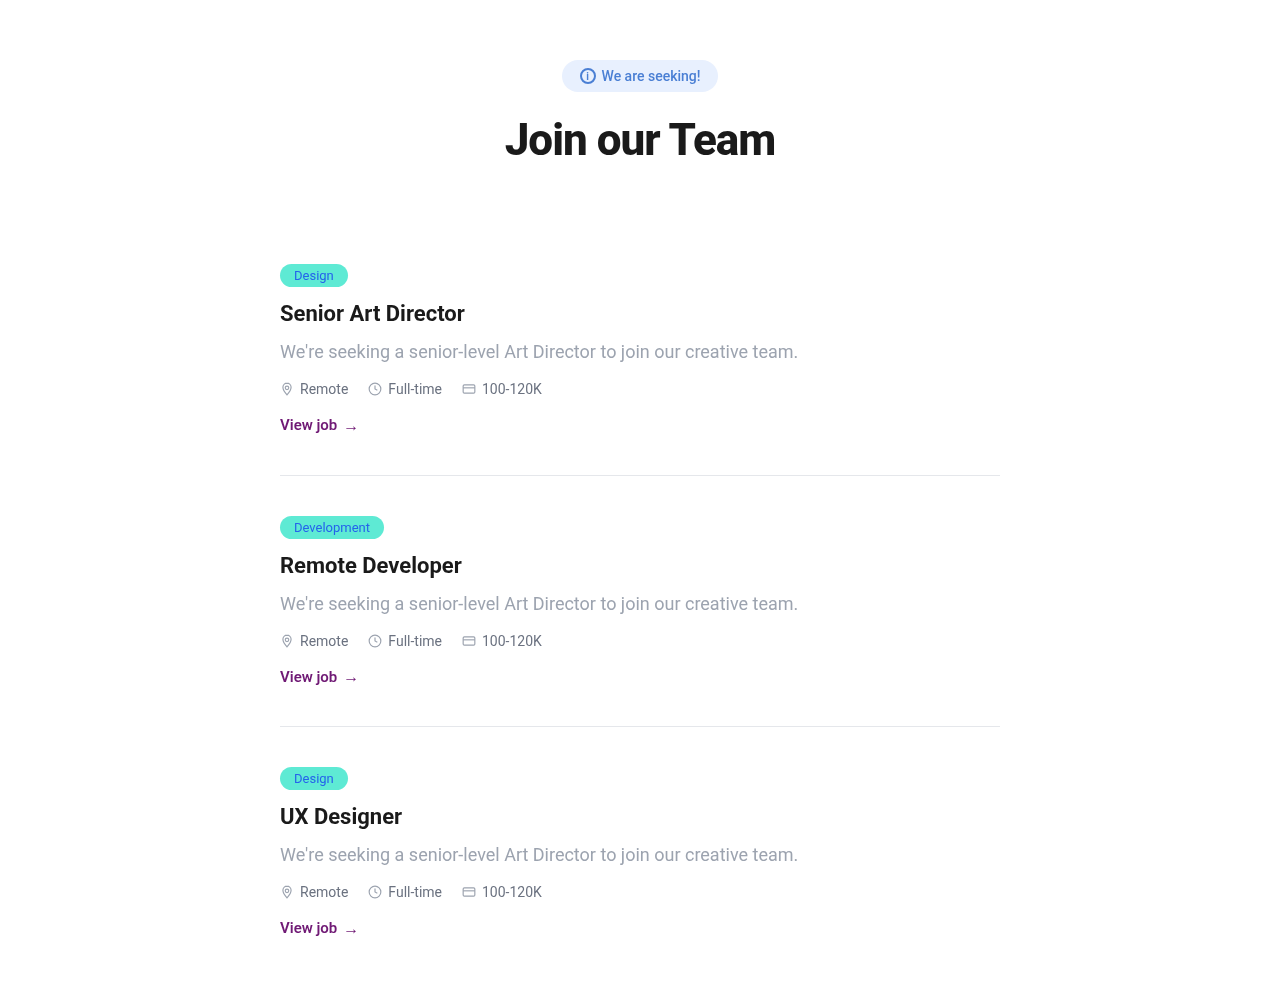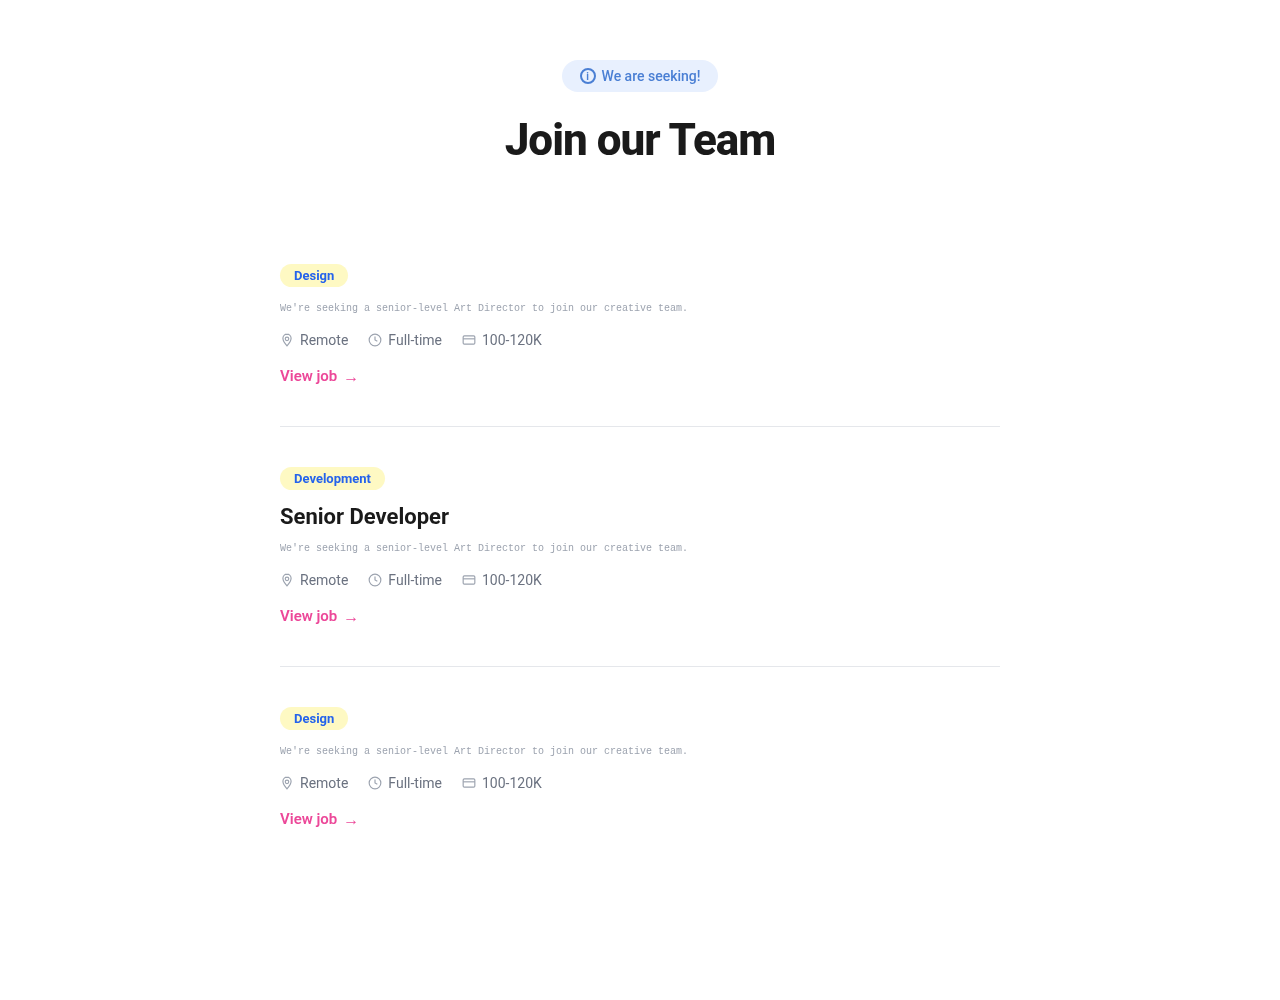--- a/index.html
+++ b/index.html
@@ -76,64 +76,63 @@
       padding: 40px 0;
       border-bottom: 1px solid #e5e7eb;
     }
 
     .job-item:last-child {
       border-bottom: none;
     }
 
     .job-category-badge {
       display: inline-block;
-      background: #fef9c3;
+      background: #5eead4;
       color: #2563eb;
       padding: 4px 14px;
       border-radius: 20px;
       font-size: 13px;
-      font-weight: 700;
+      font-weight: 400;
       margin-bottom: 14px;
     }
 
     .job-title {
       font-size: 22px;
       font-weight: 700;
       color: #1a1a1a;
       margin-bottom: 12px;
     }
 
     .job-description {
-      font-size: 10px;
+      font-size: 18px;
       color: #9ca3af;
       margin-bottom: 16px;
       line-height: 1.5;
-      font-family: Liberation Mono, monospace;
     }
 
     .job-meta {
       display: flex;
       align-items: flex-start;
       gap: 20px;
       margin-bottom: 18px;
     }
 
     .job-meta-item {
       display: flex;
       align-items: center;
       gap: 6px;
       font-size: 14px;
       color: #6b7280;
     }
 
     .view-job-link {
       display: inline-flex;
-      align-items: flex-start;
+      align-items: center;
       gap: 6px;
-      color: #ec4899;
+      color: #701a75;
       font-size: 15px;
       font-weight: 600;
       text-decoration: none;
       cursor: pointer;
     }
 
     .arrow-icon {
       font-size: 16px;
     }
   </style>
@@ -145,20 +144,21 @@
     <div class="hiring-badge">
       <span class="info-icon">i</span>
       <span>We are seeking!</span>
     </div>
     <h1 class="page-title">Join our Team</h1>
   </div>
 
   <div class="jobs-list" id="jobs-container">
   <div class="job-item">
       <span class="job-category-badge">Design</span>
+      <h2 class="job-title">Senior Art Director</h2>
       <p class="job-description">We're seeking a senior-level Art Director to join our creative team.</p>
       <div class="job-meta">
         <span class="job-meta-item">
           <svg width="14" height="14" viewBox="0 0 24 24" fill="none" stroke="#9ca3af" stroke-width="2">
             <circle cx="12" cy="10" r="3"></circle>
             <path d="M12 2C8.13 2 5 5.13 5 9c0 5.25 7 13 7 13s7-7.75 7-13c0-3.87-3.13-7-7-7z"></path>
           </svg>
           Remote
         </span>
         <span class="job-meta-item">
@@ -176,21 +176,21 @@
           100-120K
         </span>
       </div>
       <a class="view-job-link" href="#">
         <span>View job</span>
         <span class="arrow-icon">→</span>
       </a>
     </div>
       <div class="job-item">
       <span class="job-category-badge">Development</span>
-      <h2 class="job-title">Senior Developer</h2>
+      <h2 class="job-title">Remote Developer</h2>
       <p class="job-description">We're seeking a senior-level Art Director to join our creative team.</p>
       <div class="job-meta">
         <span class="job-meta-item">
           <svg width="14" height="14" viewBox="0 0 24 24" fill="none" stroke="#9ca3af" stroke-width="2">
             <circle cx="12" cy="10" r="3"></circle>
             <path d="M12 2C8.13 2 5 5.13 5 9c0 5.25 7 13 7 13s7-7.75 7-13c0-3.87-3.13-7-7-7z"></path>
           </svg>
           Remote
         </span>
         <span class="job-meta-item">
@@ -208,20 +208,21 @@
           100-120K
         </span>
       </div>
       <a class="view-job-link" href="#">
         <span>View job</span>
         <span class="arrow-icon">→</span>
       </a>
     </div>
       <div class="job-item">
       <span class="job-category-badge">Design</span>
+      <h2 class="job-title">UX Designer</h2>
       <p class="job-description">We're seeking a senior-level Art Director to join our creative team.</p>
       <div class="job-meta">
         <span class="job-meta-item">
           <svg width="14" height="14" viewBox="0 0 24 24" fill="none" stroke="#9ca3af" stroke-width="2">
             <circle cx="12" cy="10" r="3"></circle>
             <path d="M12 2C8.13 2 5 5.13 5 9c0 5.25 7 13 7 13s7-7.75 7-13c0-3.87-3.13-7-7-7z"></path>
           </svg>
           Remote
         </span>
         <span class="job-meta-item">

